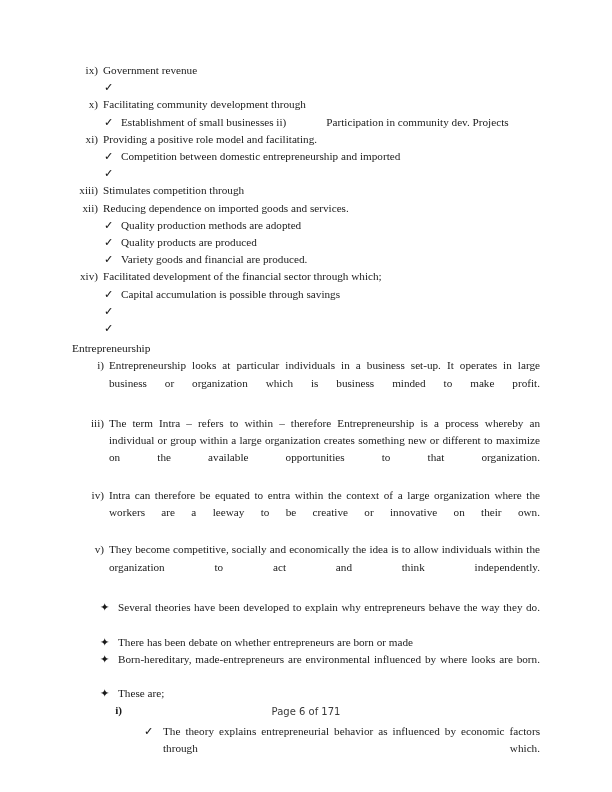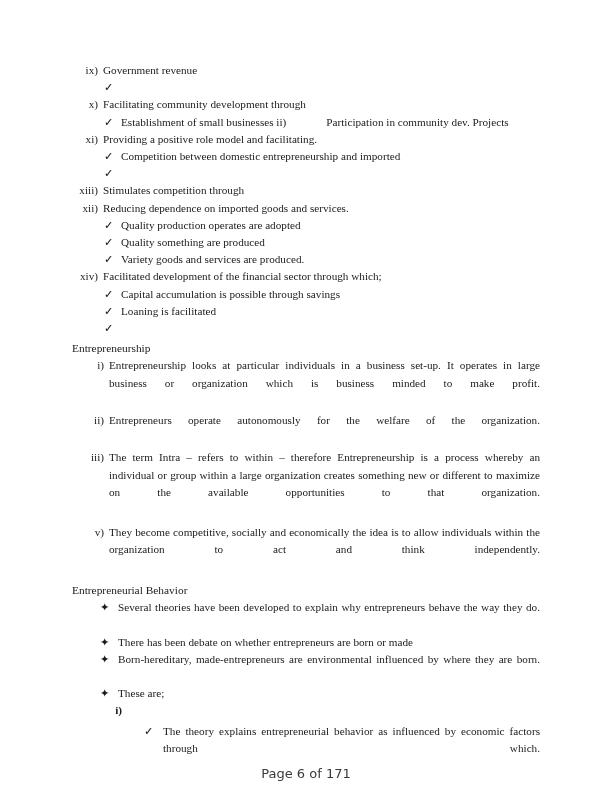--- a/index.html
+++ b/index.html
@@ -81,24 +81,24 @@
   .gap-sm { height: 3px; }
   .gap-md { height: 6px; }
 
   .tabspace { display: inline-block; width: 74px; }
   .tabspace-b { display: inline-block; width: 40px; }
 
   .footer {
     position: absolute;
     left: 0;
     right: 0;
-    top: 766px;
+    top: 706px;
     text-align: center;
     font-family: "DejaVu Sans", "Liberation Sans", sans-serif;
-    font-size: 13px;
+    font-size: 10px;
     color: #3a3a3a;
   }
 </style>
 </head>
 <body>
 
 <div class="page">
   <div class="content">
 
     <div class="row lvl-roman">
@@ -134,87 +134,85 @@
       <span class="marker">xiii)</span>
       <span class="body">Stimulates competition through</span>
     </div>
 
     <div class="row lvl-roman">
       <span class="marker">xii)</span>
       <span class="body">Reducing dependence on imported goods and services.</span>
     </div>
     <div class="row lvl-check">
       <span class="marker">✓</span>
-      <span class="body">Quality production operates are adopted</span>
-    </div>
-    <div class="row lvl-check">
-      <span class="marker">✓</span>
-      <span class="body">Quality something are produced</span>
-    </div>
-    <div class="row lvl-check">
-      <span class="marker">✓</span>
-      <span class="body">Variety goods and services are produced.</span>
+      <span class="body">Quality production methods are adopted</span>
+    </div>
+    <div class="row lvl-check">
+      <span class="marker">✓</span>
+      <span class="body">Quality products are produced</span>
+    </div>
+    <div class="row lvl-check">
+      <span class="marker">✓</span>
+      <span class="body">Variety goods and financial are produced.</span>
     </div>
 
     <div class="row lvl-roman">
       <span class="marker">xiv)</span>
       <span class="body">Facilitated development of the financial sector through which;</span>
     </div>
     <div class="row lvl-check">
       <span class="marker">✓</span>
       <span class="body">Capital accumulation is possible through savings</span>
     </div>
     <div class="row lvl-check">
       <span class="marker">✓</span>
-      <span class="body">Loaning is facilitated</span>
     </div>
     <div class="row lvl-check">
       <span class="marker">✓</span>
     </div>
 
     <div class="gap-sm"></div>
 
     <div class="heading">Entrepreneurship</div>
 
     <div class="row lvl-roman just" style="padding-left:6px">
       <span class="marker">i)</span>
       <span class="body">Entrepreneurship looks at particular individuals in a business set-up. It operates in large business or organization which is business minded to make profit.</span>
     </div>
     <div class="gap-sm"></div>
-    <div class="row lvl-roman just" style="padding-left:6px">
-      <span class="marker">ii)</span>
-      <span class="body">Entrepreneurs operate autonomously for the welfare of the organization.</span>
-    </div>
     <div class="gap-sm"></div>
     <div class="row lvl-roman just" style="padding-left:6px">
       <span class="marker">iii)</span>
       <span class="body">The term Intra – refers to within – therefore Entrepreneurship is a process whereby an individual or group within a large organization creates something new or different to maximize on the available opportunities to that organization.</span>
     </div>
     <div class="gap-sm"></div>
+    <div class="row lvl-roman just" style="padding-left:6px">
+      <span class="marker">iv)</span>
+      <span class="body">Intra can therefore be equated to entra within the context of a large organization where the workers are a leeway to be creative or innovative on their own.</span>
+    </div>
     <div class="gap-sm"></div>
     <div class="row lvl-roman just" style="padding-left:6px">
       <span class="marker">v)</span>
       <span class="body">They become competitive, socially and economically the idea is to allow individuals within the organization to act and think independently.</span>
     </div>
 
     <div class="gap-md"></div>
 
-    <div class="heading">Entrepreneurial Behavior</div>
 
     <div class="row lvl-star just">
       <span class="marker">✦</span>
       <span class="body">Several theories have been developed to explain why entrepreneurs behave the way they do.</span>
     </div>
     <div class="row lvl-star">
       <span class="marker">✦</span>
       <span class="body">There has been debate on whether entrepreneurs are born or made</span>
     </div>
     <div class="row lvl-star just">
       <span class="marker">✦</span>
-      <span class="body">Born-hereditary, made-entrepreneurs are environmental influenced by where they are born.</span>
+      <span class="body">Born-hereditary, made-entrepreneurs are environmental influenced by where looks are born.</span>
     </div>
     <div class="row lvl-star">
       <span class="marker">✦</span>
       <span class="body">These are;</span>
     </div>
 
     <div class="row lvl-roman2">
       <span class="marker bold">i)</span>
     </div>
 

